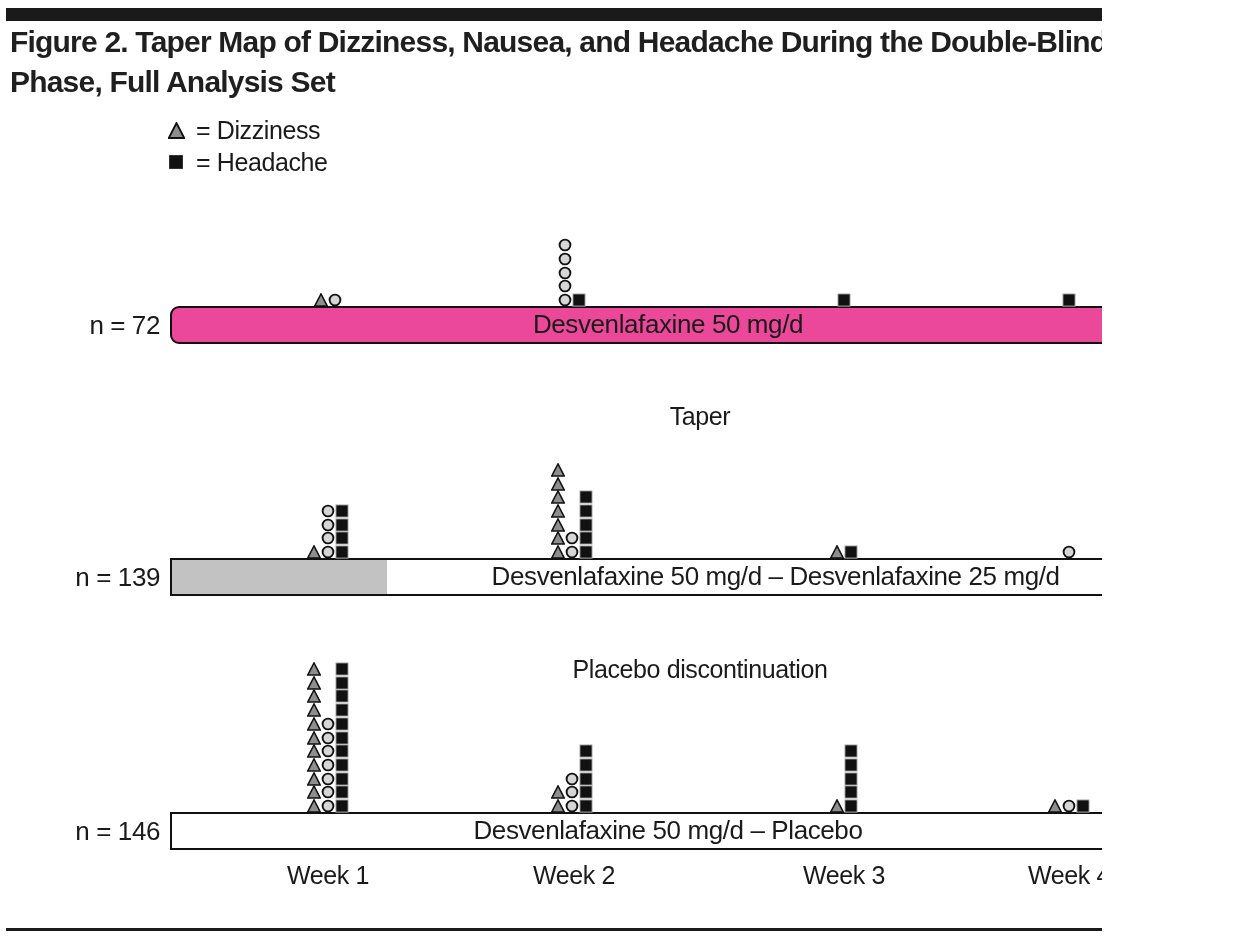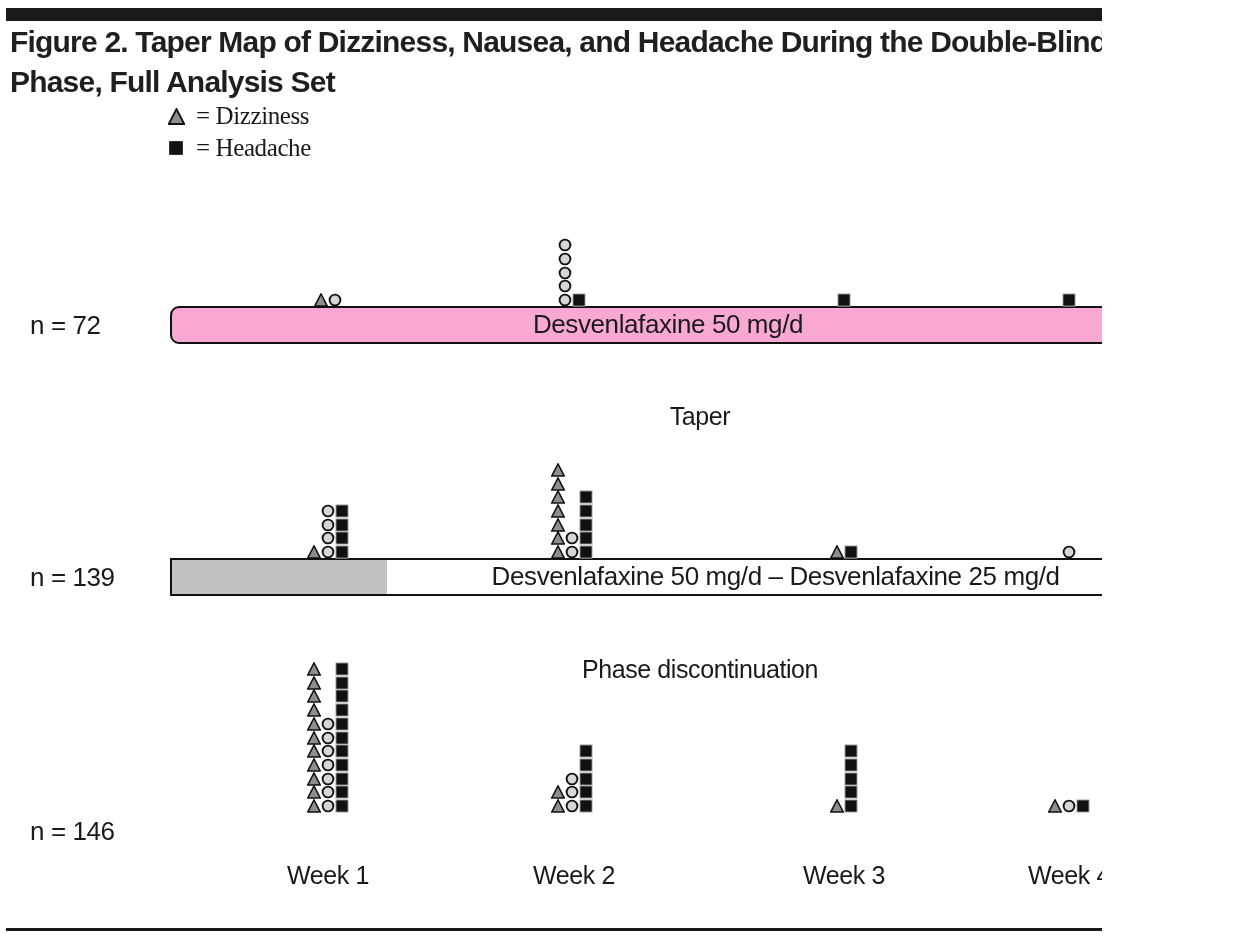--- a/index.html
+++ b/index.html
@@ -7,30 +7,30 @@
     position:relative;width:1102px;height:942px;background:#ffffff;
     font-family:"Liberation Sans","DejaVu Sans",sans-serif;color:#1a1a1a;
     letter-spacing:-0.4px;overflow:hidden;
   }
   .top-rule{position:absolute;left:6px;top:8px;width:1224px;height:13px;background:#1a1a1a;}
   .bottom-rule{position:absolute;left:6px;top:928px;width:1224px;height:3px;background:#1a1a1a;}
   .title{
     position:absolute;left:10px;top:22px;width:1140px;margin:0;
     font-size:30px;font-weight:bold;line-height:40px;letter-spacing:-0.8px;color:#1f1f1f;
   }
-  .legend{position:absolute;left:168px;top:100px;font-family:Liberation Serif, serif;}
+  .legend{position:absolute;left:168px;top:114px;}
   .legend-row{display:flex;align-items:center;height:32px;}
   .legend-sym{width:20px;height:18px;display:inline-flex;align-items:center;justify-content:flex-start;}
   .legend-label{font-size:25px;margin-left:8px;}
   .panel-title{
     position:absolute;left:700px;transform:translateX(-50%);
     font-size:25px;white-space:nowrap;
   }
   .n-label{
-    position:absolute;left:30px;width:130px;
+    position:absolute;left:30px;width:130px;text-align:right;
     font-size:26px;height:38px;line-height:38px;white-space:nowrap;
   }
   .bar{
     position:absolute;left:170px;width:996px;height:38px;
     border:2.5px solid #111;box-sizing:border-box;background:#fff;
   }
   .bar-label{
     position:absolute;left:0;top:0;width:100%;height:33px;line-height:33px;
     text-align:center;font-size:26px;white-space:nowrap;
   }
@@ -67,32 +67,35 @@
       <span class="legend-sym">
         <svg width="16" height="16" viewBox="0 0 14 14">
             <rect x="1" y="1" width="12" height="12" fill="#111"></rect>
           </svg>
       </span>
       <span class="legend-label">= Headache</span>
     </div>
   </div>
 
   <div class="n-label nl-p1">n = 72</div>
-  <div class="bar bar-p1" style="background: #f9a8d4; border-radius: 9px;">
+  <div class="bar bar-p1" style="background: #ec4899; border-radius: 9px;">
     <span class="bar-label">Desvenlafaxine 50 mg/d</span>
   </div>
 
   <div class="panel-title pt-p2">Taper</div>
   <div class="n-label nl-p2">n = 139</div>
   <div class="bar bar-p2" style="background: linear-gradient(90deg, rgb(194, 194, 194) 21.7%, rgb(255, 255, 255) 21.7%);">
     <span class="bar-label" style="left: 21.7%; width: 78.3%;">Desvenlafaxine 50 mg/d – Desvenlafaxine 25 mg/d</span>
   </div>
 
-  <div class="panel-title pt-p3">Phase discontinuation</div>
+  <div class="panel-title pt-p3">Placebo discontinuation</div>
   <div class="n-label nl-p3">n = 146</div>
+  <div class="bar bar-p3" style="background: rgb(255, 255, 255);">
+    <span class="bar-label">Desvenlafaxine 50 mg/d – Placebo</span>
+  </div>
 
   <div id="marker-layer">
       <span class="marker" style="left: 314.15px; top: 293px;"><svg width="14" height="14" viewBox="0 0 14 14">
           <polygon points="7,0.9 13.3,13.1 0.7,13.1" fill="#8e8e8e" stroke="#111111" stroke-width="1.5"></polygon>
         </svg></span>
       <span class="marker" style="left: 327.85px; top: 293px;"><svg width="14" height="14" viewBox="0 0 14 14">
           <circle cx="7" cy="7" r="5.4" fill="#d6d6d6" stroke="#111111" stroke-width="1.9"></circle>
         </svg></span>
       <span class="marker" style="left: 558.15px; top: 293px;"><svg width="14" height="14" viewBox="0 0 14 14">
           <circle cx="7" cy="7" r="5.4" fill="#d6d6d6" stroke="#111111" stroke-width="1.9"></circle>

